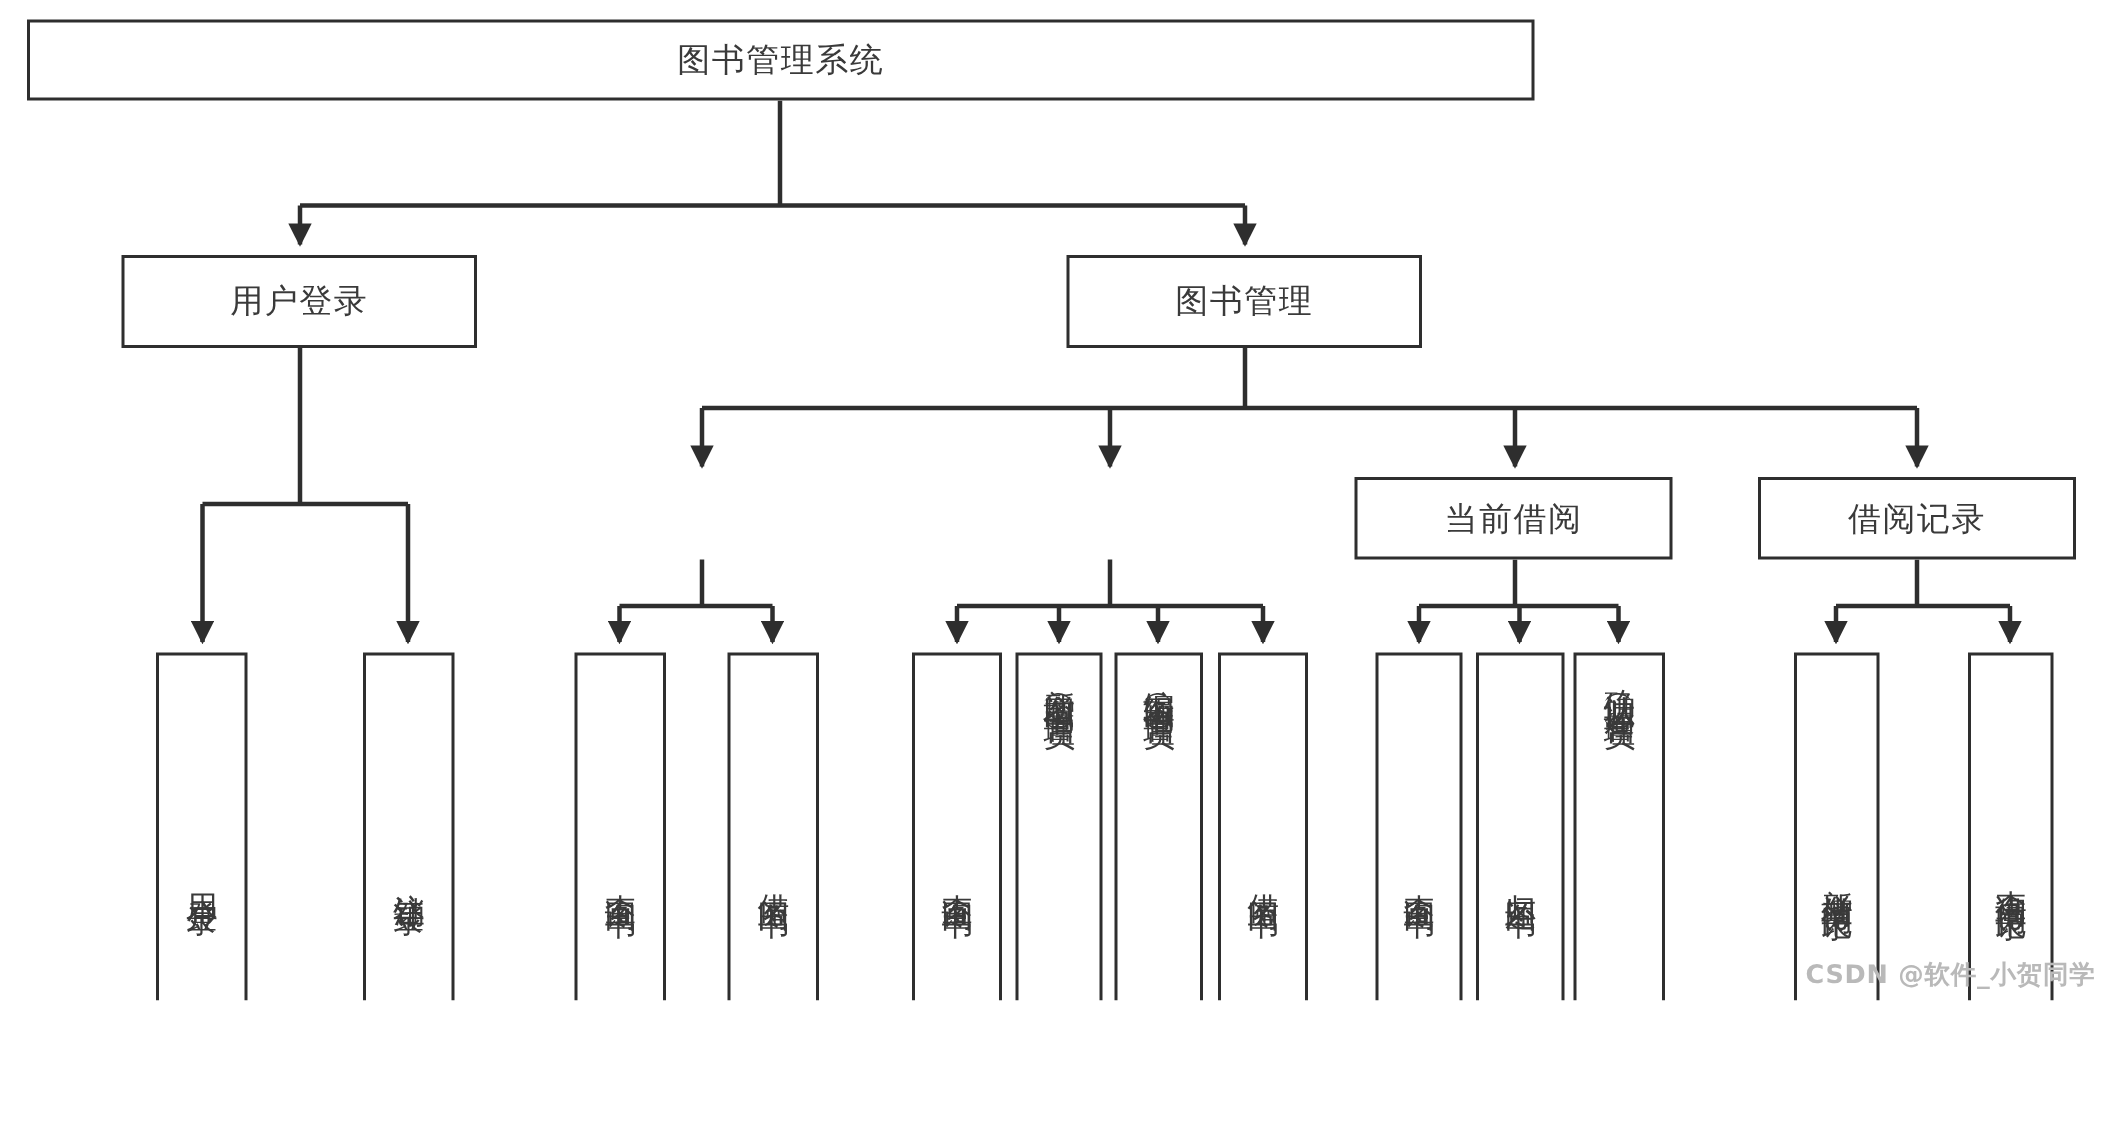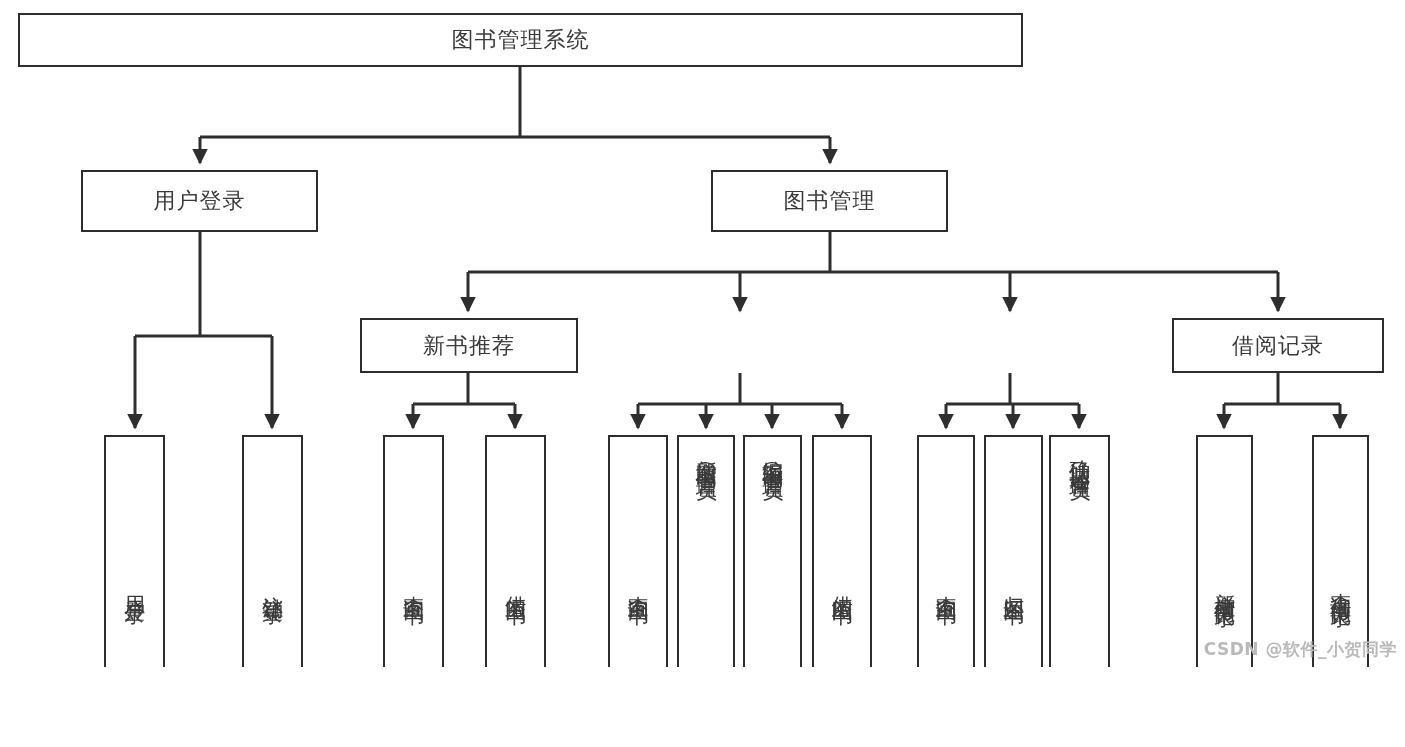--- a/index.html
+++ b/index.html
@@ -126,22 +126,22 @@
     <span>图书管理系统</span>
   </div>
 
   <div class="node horizontal" style="left:81px; top:170px; width:237px; height:62px;">
     <span>用户登录</span>
   </div>
   <div class="node horizontal" style="left:711px; top:170px; width:237px; height:62px;">
     <span>图书管理</span>
   </div>
 
-  <div class="node horizontal" style="left:360px; top:318px; width:218px; height:55px;">
-    <span>新书推荐</span>
+  <div class="node horizontal" style="left:903px; top:318px; width:212px; height:55px;">
+    <span>当前借阅</span>
   </div>
   <div class="node horizontal" style="left:1172px; top:318px; width:212px; height:55px;">
     <span>借阅记录</span>
   </div>
 
   <div class="node vertical centered" style="left:104px; top:435px; width:61px; height:300px;">
     <span class="vlabel">用户登录</span>
   </div>
   <div class="node vertical centered" style="left:242px; top:435px; width:61px; height:300px;">
     <span class="vlabel">注销登录</span>

